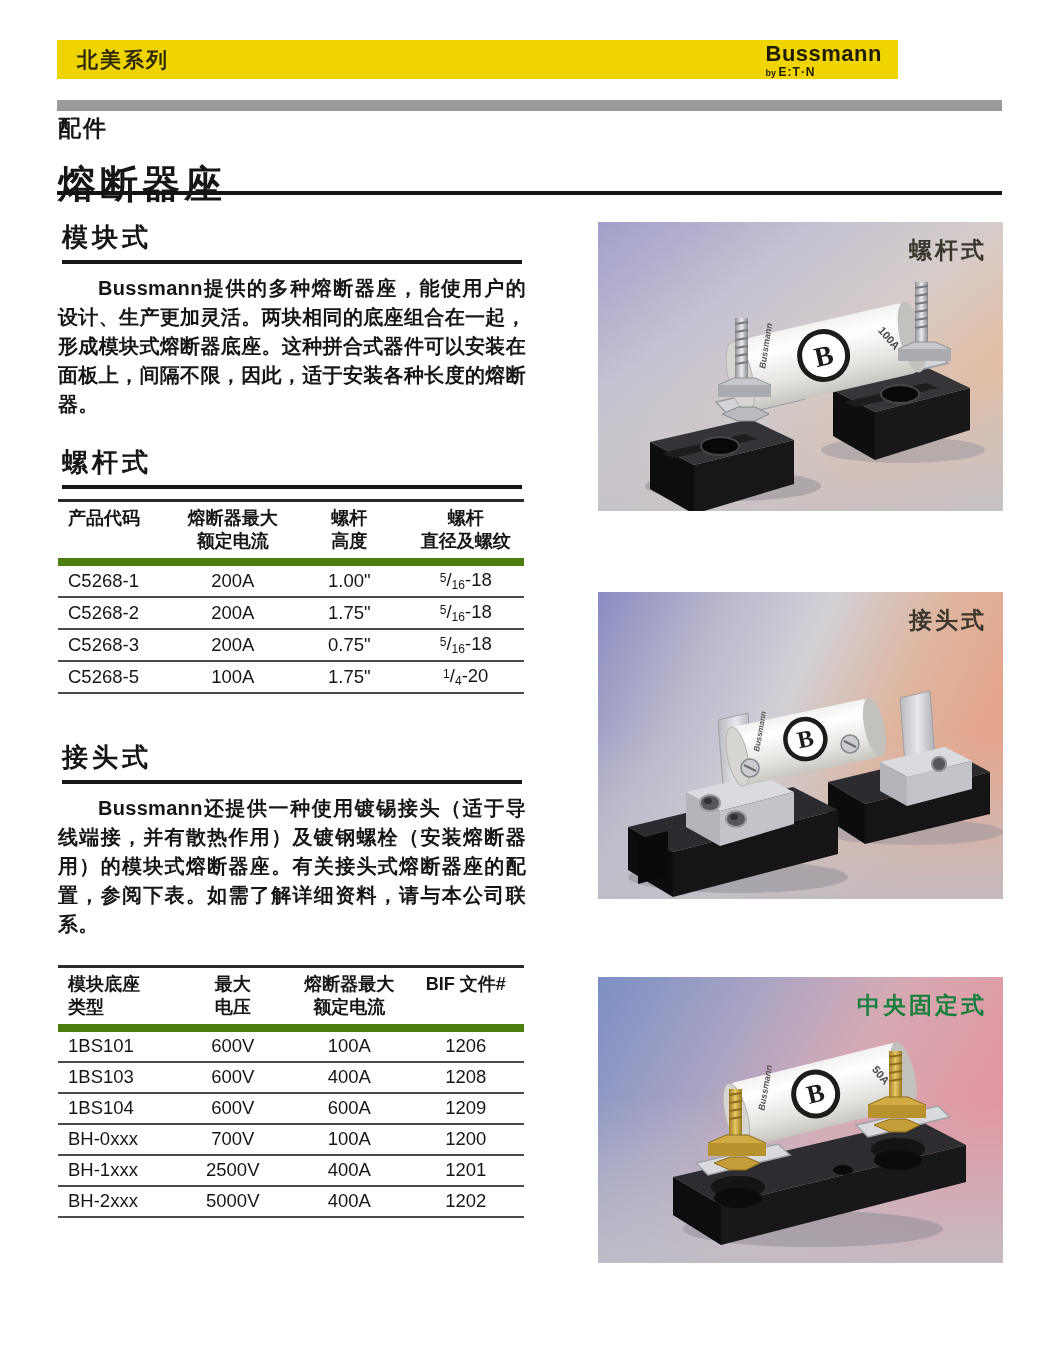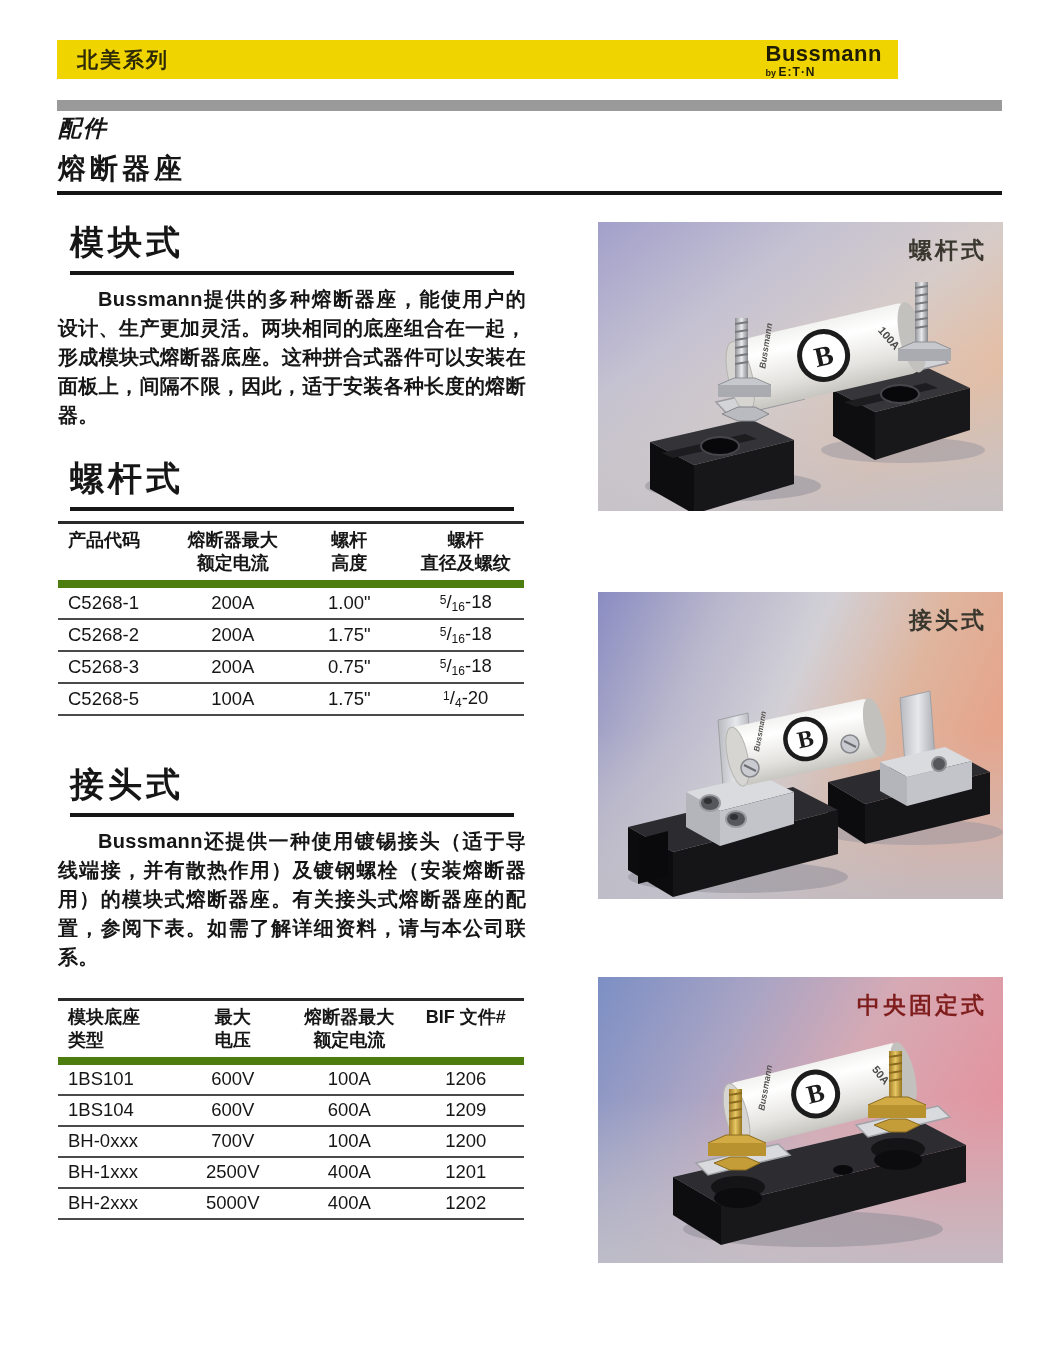--- a/index.html
+++ b/index.html
@@ -15,28 +15,28 @@
     padding:0 16px 0 20px;box-sizing:border-box;
   }
   .series{font-size:21px;font-weight:bold;color:#2e2a06;letter-spacing:2px;}
   .brand{line-height:1;color:#1f1c04;text-align:left;padding-top:2px;}
   .brand-name{font-size:22px;font-weight:bold;letter-spacing:.5px;}
   .brand-by{font-size:9px;font-weight:bold;margin-top:1px;}
   .brand-by b{font-size:12px;font-weight:900;letter-spacing:1px;}
   .graybar{position:absolute;left:57px;top:100px;width:945px;height:11px;background:#9a9a9a;}
   
   .masthead{position:absolute;left:58px;top:113px;font-family:"Liberation Serif","DejaVu Serif",serif;}
-  .kicker{font-size:23px;font-weight:bold;letter-spacing:2px;font-style:italic;}
-  .page-title{font-size:28px;font-weight:bold;letter-spacing:4px;margin-top:6px;}
+  .kicker{font-size:23px;font-weight:bold;letter-spacing:2px;}
+  .page-title{font-size:38px;font-weight:bold;letter-spacing:4px;margin-top:15px;}
   .title-rule{position:absolute;left:57px;top:191px;width:945px;height:4px;background:#141414;}
   
   .content{position:absolute;left:58px;top:220px;width:468px;}
   h2.sec{
-    font-family:"Liberation Serif","DejaVu Serif",serif;font-weight:bold;font-size:34px;
-    letter-spacing:4px;margin:0 12px 10px;padding:0 0 5px;border-bottom:4px solid #161616;
+    font-family:"Liberation Serif","DejaVu Serif",serif;font-weight:bold;font-size:26px;
+    letter-spacing:4px;margin:0 4px 10px;padding:0 0 5px;border-bottom:4px solid #161616;
   }
   p.body{
     font-size:20px;font-weight:bold;line-height:29px;margin:0 0 26px;
     text-align:justify;text-indent:2em;letter-spacing:.3px;
   }
   .mb-p2{margin-bottom:29px;}
   .mb-p3{margin-bottom:14px;}
   table.spec{border-collapse:collapse;width:466px;border-top:3px solid #2a2a2a;table-layout:fixed;}
   table.spec th{
     font-size:18px;line-height:1.25;padding:5px 2px 6px;border-bottom:8px solid #4d7c0f;
@@ -138,20 +138,26 @@
         </tr>
       </thead>
       <tbody>
         <tr>
           <td>1BS101</td>
           <td>600V</td>
           <td>100A</td>
           <td>1206</td>
         </tr>
         <tr>
+          <td>1BS103</td>
+          <td>600V</td>
+          <td>400A</td>
+          <td>1208</td>
+        </tr>
+        <tr>
           <td>1BS104</td>
           <td>600V</td>
           <td>600A</td>
           <td>1209</td>
         </tr>
         <tr>
           <td>BH-0xxx</td>
           <td>700V</td>
           <td>100A</td>
           <td>1200</td>
@@ -426,14 +432,14 @@
         <line x1="291" y1="80" x2="304" y2="78"></line>
           <line x1="291" y1="88" x2="304" y2="86"></line>
         <line x1="291" y1="96" x2="304" y2="94"></line>
           <line x1="291" y1="104" x2="304" y2="102"></line>
       </g>
       <polygon points="270,128 288,120 310,120 328,128 310,137 288,137" fill="#d2ab44" stroke="#8a6b1e" stroke-width="1"></polygon>
       <rect x="270" y="128" width="58" height="13" fill="#b8922f"></rect>
       <polygon points="276,148 292,142 308,142 322,148 308,155 292,155" fill="#c49d38" stroke="#8a6b1e" stroke-width="1"></polygon>
     </g>
   </svg>
-  <span class="photo-label" style="color:#7f1d1d">中央固定式</span>
+  <span class="photo-label" style="color:#15803d">中央固定式</span>
 </div>
 
 </body></html>

